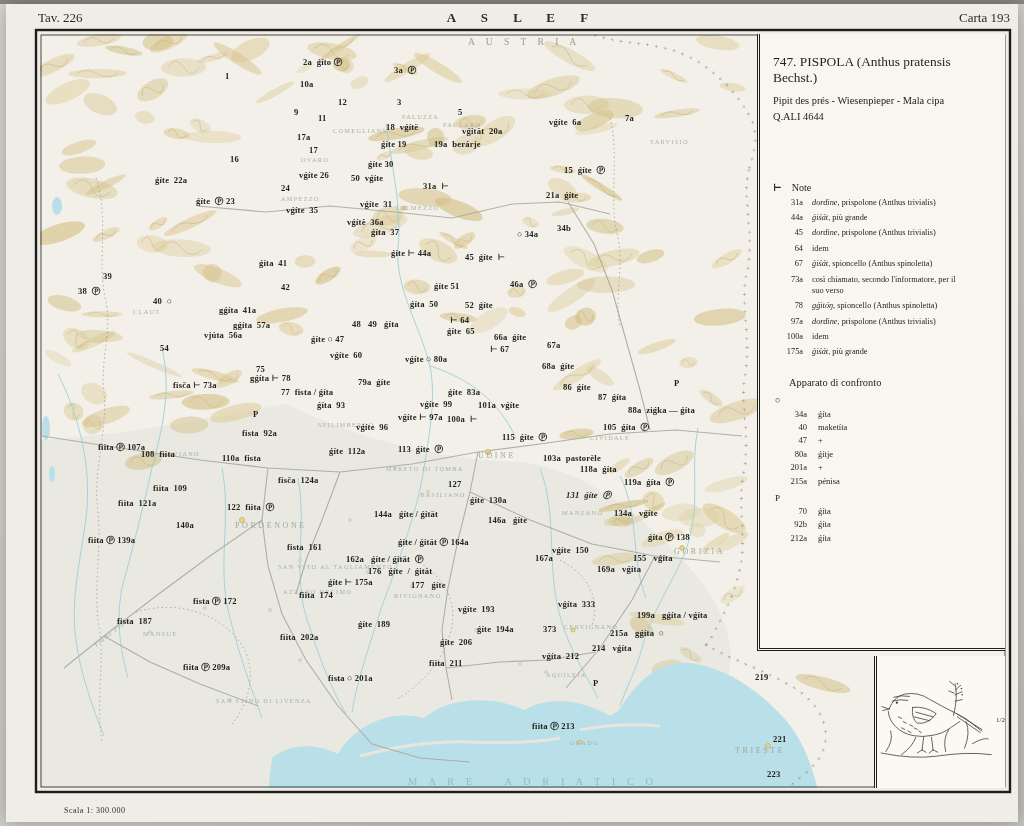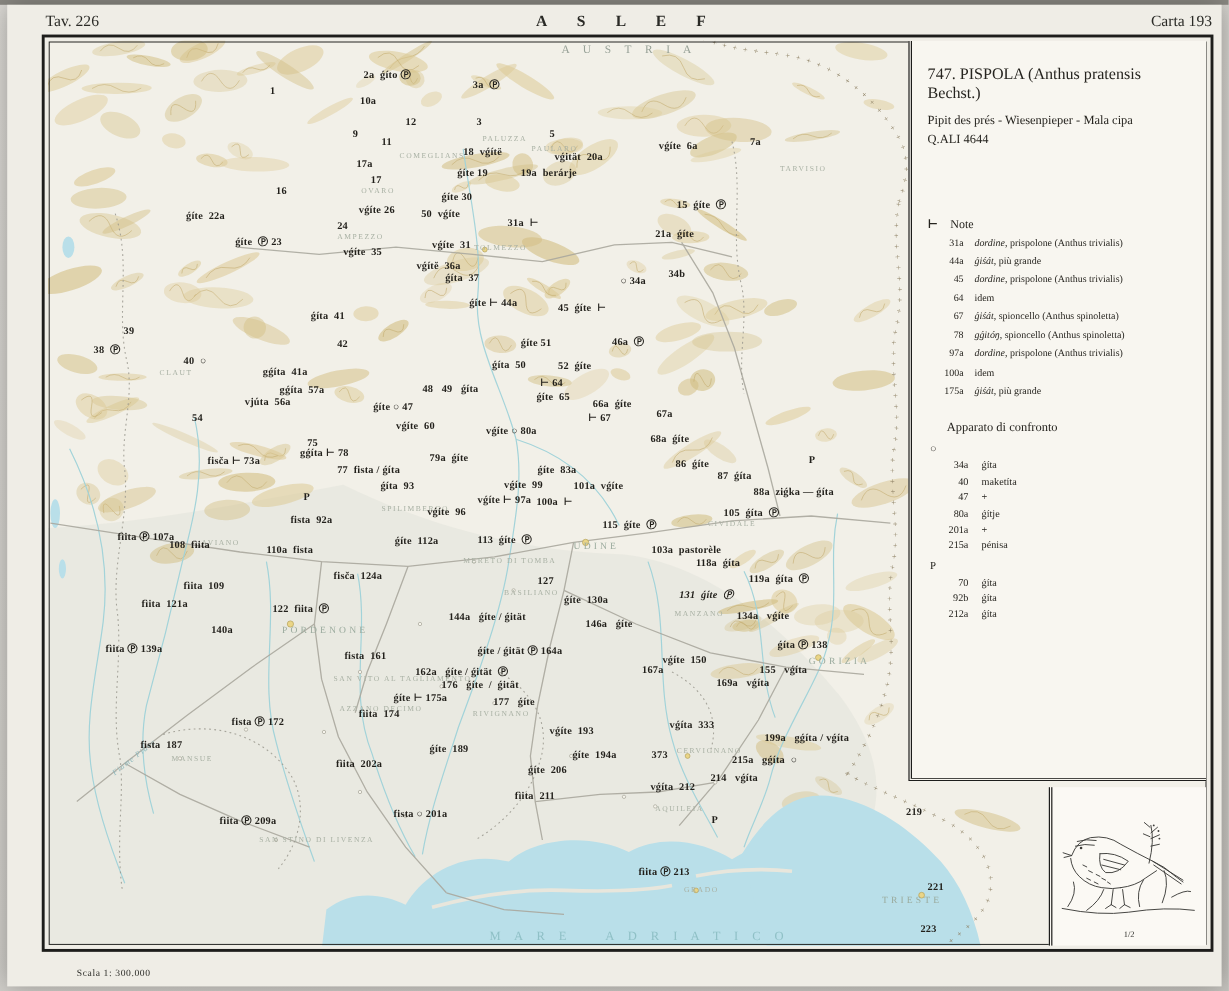--- a/index.html
+++ b/index.html
@@ -36,21 +36,21 @@
   .note-row{display:flex;font-size:8.3px;line-height:1.32;margin-top:4.5px;}
   .nnum{width:30px;text-align:right;flex:none;margin-right:9px;}
   .ntxt{width:152px;}
   .app-head{margin-top:19px;font-size:10.4px;padding-left:16px;}
   .app-row{display:flex;font-size:8.5px;margin-top:3.4px;}
   .anum{width:34px;text-align:right;margin-right:11px;flex:none;}
   .app-row.group{margin-top:7px;}
   .app-row.group .anum{text-align:left;width:12px;margin-left:2px;font-size:9px;}
   
   .bird{position:absolute;left:874px;top:656px;width:131px;height:132px;background:#fbf9f4;
-        border-left:3px double #1d1d1b;box-sizing:border-box;display:flex;flex-direction:column;
+        border-left:3px double #1d1d1b;box-sizing:border-box;display:flex;flex-direction:row;
         align-items:center;justify-content:flex-end;padding-bottom:5px;}
   .bird-cap{font-size:7px;color:#2c2c28;margin-top:1px;}
   .scala{position:absolute;left:64px;top:806px;font-size:8px;letter-spacing:.5px;color:#2c2c28;}
   .cross{font-size:7px;fill:#8c7f62;letter-spacing:1.6px;}
 </style>
 </head>
 <body>
 
 <div class="stage">
   <div class="sheet"></div>
@@ -528,21 +528,21 @@
       <span class="pt" style="left: 117px; top: 621px;">fista  187</span>
       <span class="pt" style="left: 358px; top: 624px;">ǵíte  189</span>
       <span class="pt" style="left: 477px; top: 629px;">ǵíte  194a</span>
       <span class="pt" style="left: 543px; top: 629px;">373</span>
       <span class="pt" style="left: 637px; top: 615px;">199a   gǵíta / vǵíta</span>
       <span class="pt" style="left: 280px; top: 637px;">fìita  202a</span>
       <span class="pt" style="left: 440px; top: 642px;">ǵíte  206</span>
       <span class="pt" style="left: 610px; top: 633px;">215a   gǵíta  ○</span>
       <span class="pt" style="left: 592px; top: 648px;">214   vǵíta</span>
       <span class="pt" style="left: 542px; top: 656px;">vǵíta  212</span>
-      <span class="pt" style="left: 183px; top: 669px; margin-top: 16px;">fìita Ⓟ 209a</span>
+      <span class="pt" style="left: 183px; top: 669px;">fìita Ⓟ 209a</span>
       <span class="pt" style="left: 429px; top: 663px;">fìita  211</span>
       <span class="pt" style="left: 328px; top: 678px;">fista ○ 201a</span>
       <span class="pt" style="left: 593px; top: 683px;">P</span>
       <span class="pt" style="left: 532px; top: 728px;">fìita Ⓟ 213</span>
       <span class="pt" style="left: 755px; top: 677px;">219</span>
       <span class="pt" style="left: 773px; top: 739px;">221</span>
       <span class="pt" style="left: 767px; top: 774px;">223</span>
     </div>
 
   <div class="hdr">
@@ -579,20 +579,24 @@
         <div class="note-row">
           <span class="nnum">64</span>
           <span class="ntxt"><i></i><span>idem</span></span>
         </div>
 
         <div class="note-row">
           <span class="nnum">67</span>
           <span class="ntxt"><i>ǵiśát</i><span>, spioncello (Anthus spinoletta)</span></span>
         </div>
 
+        <div class="note-row">
+          <span class="nnum">73a</span>
+          <span class="ntxt"><i></i><span>così chiamato, secondo l'informatore, per il suo verso</span></span>
+        </div>
 
         <div class="note-row">
           <span class="nnum">78</span>
           <span class="ntxt"><i>gǵitóŋ</i><span>, spioncello (Anthus spinoletta)</span></span>
         </div>
 
         <div class="note-row">
           <span class="nnum">97a</span>
           <span class="ntxt"><i>dordine</i><span>, prispolone (Anthus trivialis)</span></span>
         </div>

